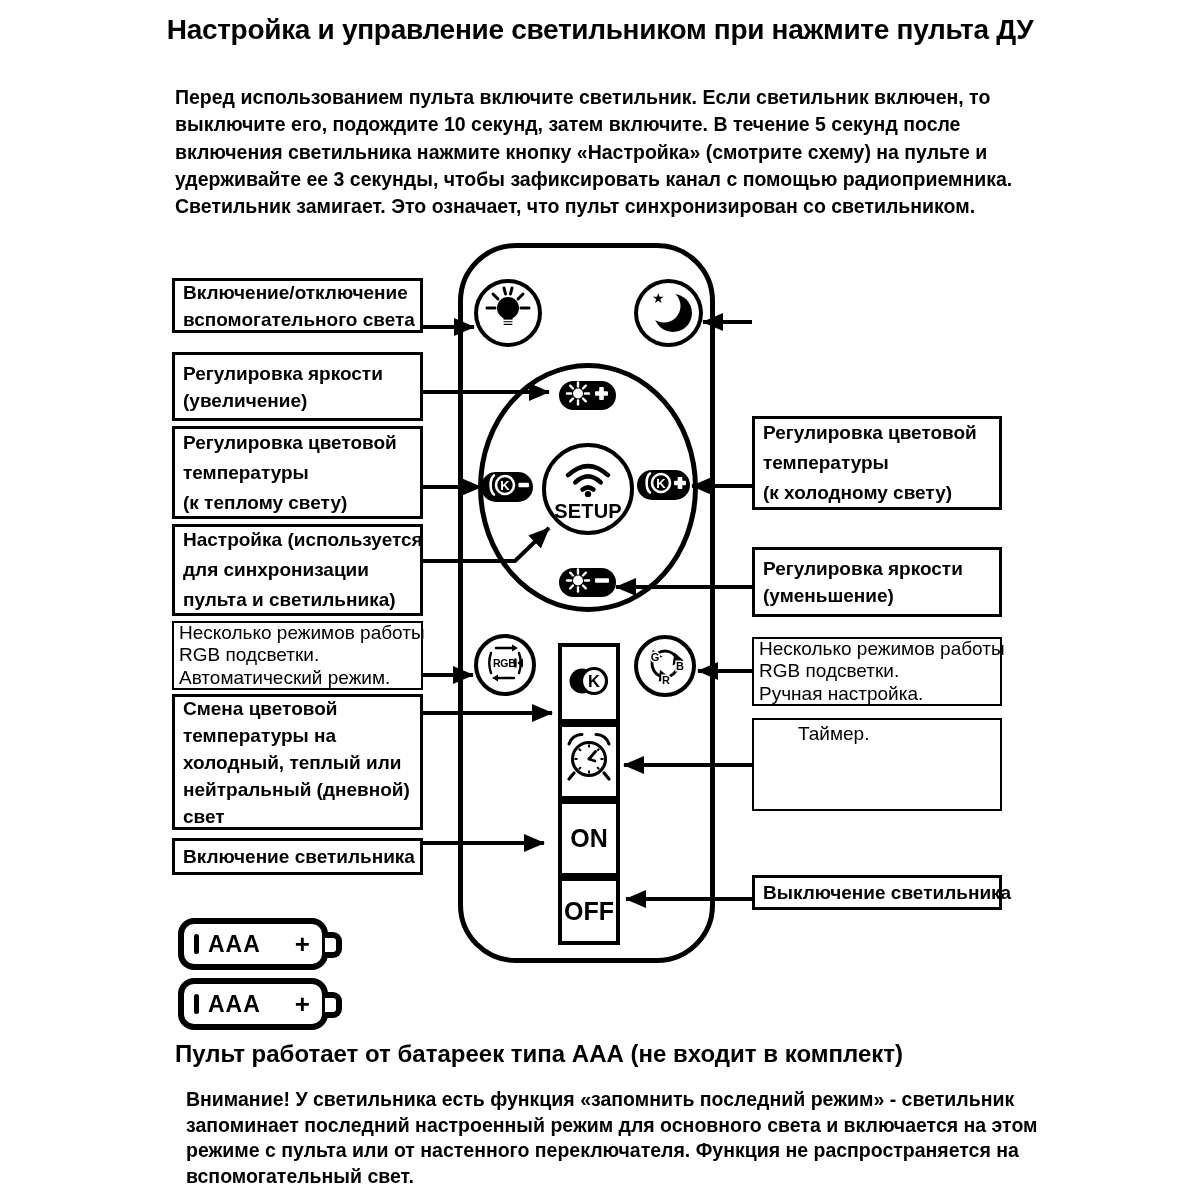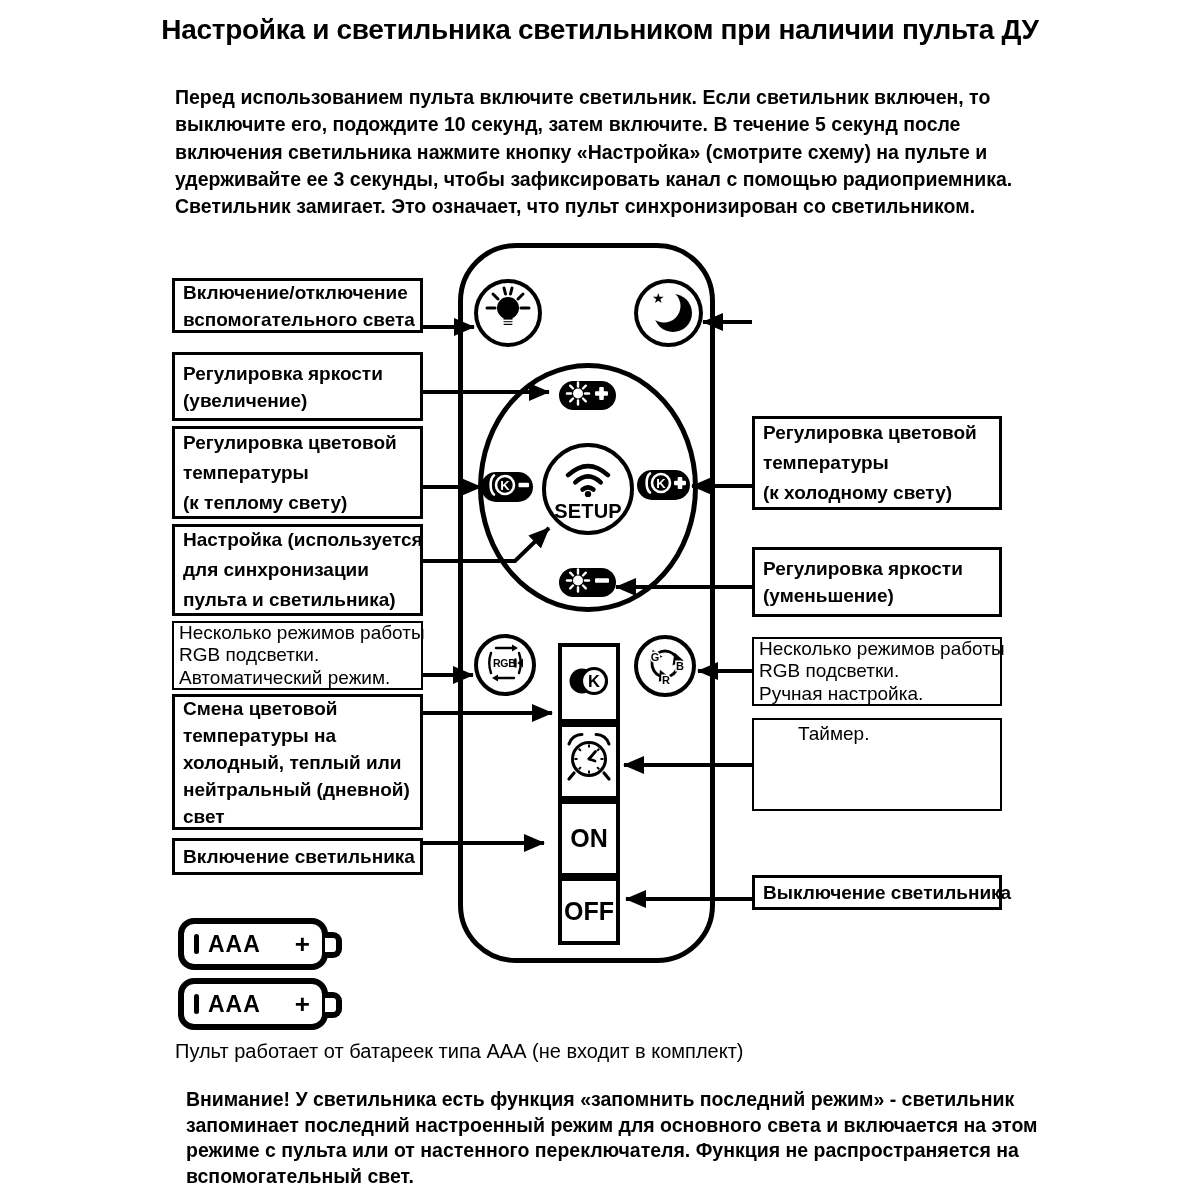--- a/index.html
+++ b/index.html
@@ -1,21 +1,21 @@
 <!DOCTYPE html>
 <html><head>
 <meta charset="utf-8">
 <style>
   html,body{margin:0;padding:0;background:#fff;}
   .page{position:relative;width:1200px;height:1200px;background:#fff;color:#000;
         font-family:"Liberation Sans",sans-serif;overflow:hidden;}
   .abs{position:absolute;}
   .title{top:14px;left:0;width:1200px;text-align:center;font-size:28px;font-weight:bold;letter-spacing:-0.3px;}
   .para{font-weight:bold;font-size:19.5px;line-height:27.3px;}
-  .note{font-weight:normal;font-size:20px;}
+  .note{font-weight:bold;font-size:24px;}
   
   .box{border:3px solid #000;background:#fff;box-sizing:border-box;display:flex;align-items:center;
        padding:2px 2px 2px 8px;font-size:19px;font-weight:bold;line-height:27px;white-space:pre;}
   .lh30{line-height:30px;}
   .rg{font-weight:400;border-width:2px;line-height:22.5px;padding-left:5px;}
   .top{align-items:flex-start;padding-top:3px;padding-left:16px;}
   
   .remote{border:5px solid #000;border-radius:58px;background:#fff;box-sizing:border-box;}
   .cbtn{border:4px solid #000;border-radius:50%;background:#fff;box-sizing:border-box;
         display:flex;align-items:center;justify-content:center;}
@@ -31,21 +31,21 @@
   .batt .aaa{position:absolute;left:24px;top:50%;transform:translateY(-50%);font-weight:bold;font-size:23px;letter-spacing:1px;}
   .batt .plus{position:absolute;right:12px;top:50%;transform:translateY(-50%);font-weight:bold;font-size:26px;}
   .nub{border:6px solid #000;border-left:none;border-radius:0 9px 9px 0;background:#fff;box-sizing:border-box;}
   .overlay{position:absolute;left:0;top:0;pointer-events:none;}
 </style>
 </head>
 <body>
 
 <div class="page">
 
-  <div class="abs title">Настройка и светильника светильником при наличии пульта ДУ</div>
+  <div class="abs title">Настройка и управление светильником при нажмите пульта ДУ</div>
 
   <div class="abs para" style="left:175px;top:84px;width:872px;">Перед использованием пульта включите светильник. Если светильник включен, то выключите его, подождите 10 секунд, затем включите. В течение 5 секунд после включения светильника нажмите кнопку «Настройка» (смотрите схему) на пульте и удерживайте ее 3 секунды, чтобы зафиксировать канал с помощью радиоприемника. Светильник замигает. Это означает, что пульт синхронизирован со светильником.</div>
 
   <div class="abs remote" style="left:458px;top:243px;width:257px;height:720px;"></div>
 
   <div class="abs cbtn" style="left:474px;top:279px;width:68px;height:68px;">
     <span>
       <svg width="60" height="60" viewBox="0 0 60 60">
         <circle cx="30" cy="27" r="11" fill="#000"></circle>
         <rect x="25.5" y="36.5" width="9" height="7.5" rx="1" fill="#000"></rect>

